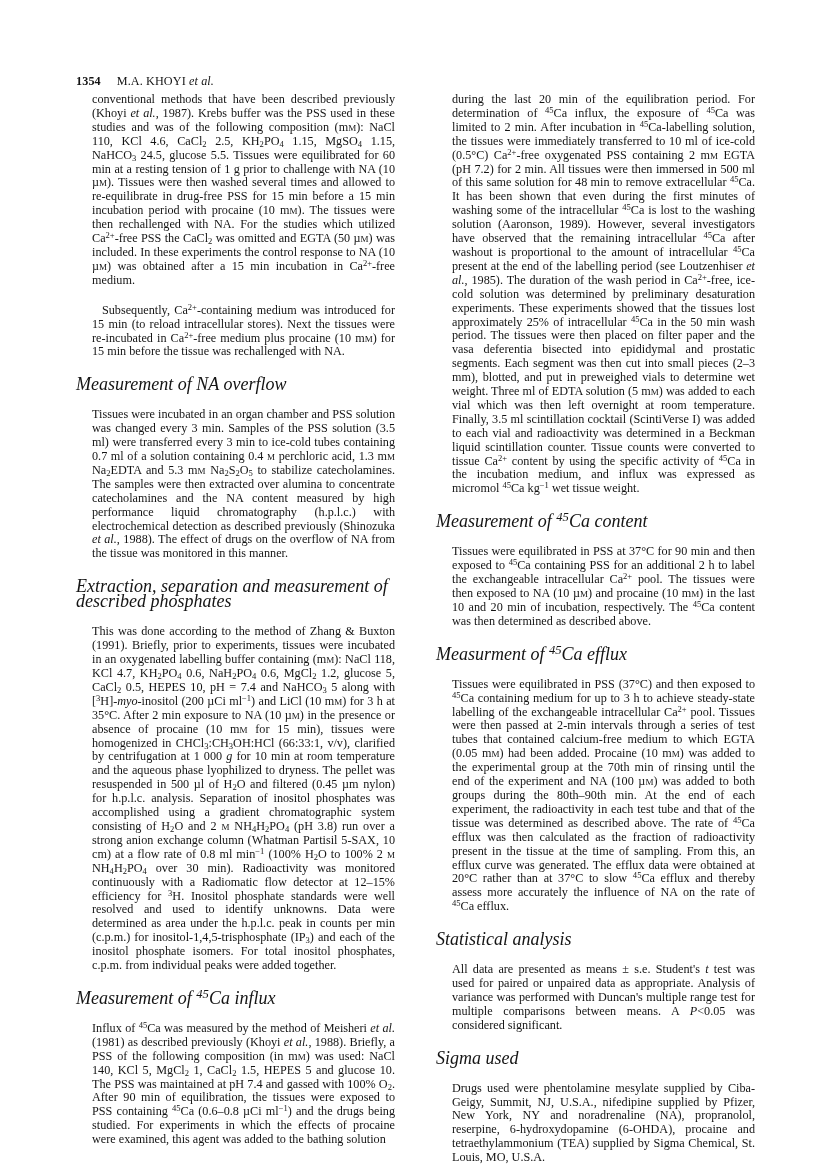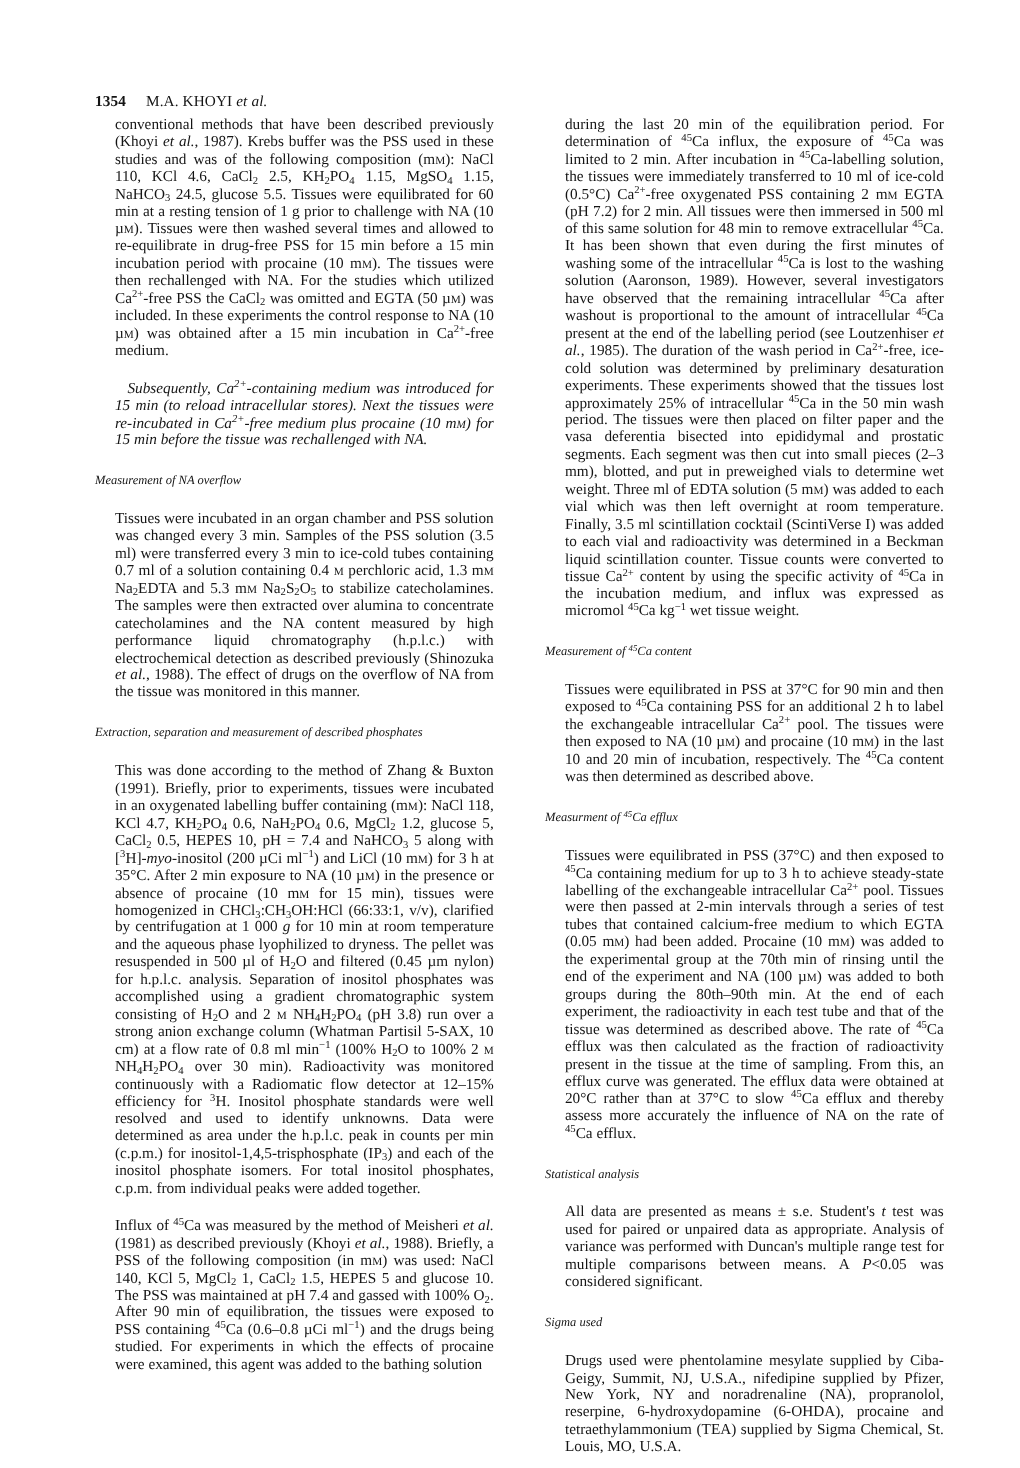--- a/index.html
+++ b/index.html
@@ -15,23 +15,23 @@
   .running-head .pageno { font-weight: bold; margin-right: 16px; }
   .running-head .etal { font-style: italic; }
   .col {
     position: absolute; top: 77px; width: 335px;
     font-size: 12.2px; line-height: 13.9px;
     text-align: justify; hyphens: manual;
   }
   .col.left { left: 76px; }
   .col.right { left: 436px; top: 77px; }
   .col p { margin: 16px; }
-  .col p.indent { text-indent: 10px; font-style: italic; }
+  .col p.indent { text-indent: 10px; }
   .col h3 {
-    font-weight: normal; font-style: italic; font-size: 10px;
+    font-weight: normal; font-style: italic; font-size: 18px;
     margin: 18px 0 12px 0; line-height: 15px; text-align: left;
   }
   sup, sub { font-size: 70%; line-height: 0; }
   sup { vertical-align: 0.5em; }
   sub { vertical-align: -0.25em; }
   .sc { font-variant: small-caps; }
   i { font-style: italic; }
 </style>
 </head>
 <body>
@@ -40,20 +40,21 @@
   <span class="pageno">1354</span><span>M.A. KHOYI</span> <span class="etal">et al.</span>
 </div>
 
 <div class="col left">
   <p>conventional methods that have been described previously (Khoyi <i>et al.</i>, 1987). Krebs buffer was the PSS used in these studies and was of the following composition (m<span class="sc">m</span>): NaCl 110, KCl 4.6, CaCl<sub>2</sub> 2.5, KH<sub>2</sub>PO<sub>4</sub> 1.15, MgSO<sub>4</sub> 1.15, NaHCO<sub>3</sub> 24.5, glucose 5.5. Tissues were equilibrated for 60 min at a resting tension of 1 g prior to challenge with NA (10 µ<span class="sc">m</span>). Tissues were then washed several times and allowed to re-equilibrate in drug-free PSS for 15 min before a 15 min incubation period with procaine (10 m<span class="sc">m</span>). The tissues were then rechallenged with NA. For the studies which utilized Ca<sup>2+</sup>-free PSS the CaCl<sub>2</sub> was omitted and EGTA (50 µ<span class="sc">m</span>) was included. In these experiments the control response to NA (10 µ<span class="sc">m</span>) was obtained after a 15 min incubation in Ca<sup>2+</sup>-free medium.</p>
   <p class="indent">Subsequently, Ca<sup>2+</sup>-containing medium was introduced for 15 min (to reload intracellular stores). Next the tissues were re-incubated in Ca<sup>2+</sup>-free medium plus procaine (10 m<span class="sc">m</span>) for 15 min before the tissue was rechallenged with NA.</p>
   <h3>Measurement of NA overflow</h3>
   <p>Tissues were incubated in an organ chamber and PSS solution was changed every 3 min. Samples of the PSS solution (3.5 ml) were transferred every 3 min to ice-cold tubes containing 0.7 ml of a solution containing 0.4 <span class="sc">m</span> perchloric acid, 1.3 m<span class="sc">m</span> Na<sub>2</sub>EDTA and 5.3 m<span class="sc">m</span> Na<sub>2</sub>S<sub>2</sub>O<sub>5</sub> to stabilize catecholamines. The samples were then extracted over alumina to concentrate catecholamines and the NA content measured by high performance liquid chromatography (h.p.l.c.) with electrochemical detection as described previously (Shinozuka <i>et al.</i>, 1988). The effect of drugs on the overflow of NA from the tissue was monitored in this manner.</p>
   <h3>Extraction, separation and measurement of described phosphates</h3>
   <p>This was done according to the method of Zhang &amp; Buxton (1991). Briefly, prior to experiments, tissues were incubated in an oxygenated labelling buffer containing (m<span class="sc">m</span>): NaCl 118, KCl 4.7, KH<sub>2</sub>PO<sub>4</sub> 0.6, NaH<sub>2</sub>PO<sub>4</sub> 0.6, MgCl<sub>2</sub> 1.2, glucose 5, CaCl<sub>2</sub> 0.5, HEPES 10, pH = 7.4 and NaHCO<sub>3</sub> 5 along with [<sup>3</sup>H]-<i>myo</i>-inositol (200 µCi ml<sup>−1</sup>) and LiCl (10 m<span class="sc">m</span>) for 3 h at 35°C. After 2 min exposure to NA (10 µ<span class="sc">m</span>) in the presence or absence of procaine (10 m<span class="sc">m</span> for 15 min), tissues were homogenized in CHCl<sub>3</sub>:CH<sub>3</sub>OH:HCl (66:33:1, v/v), clarified by centrifugation at 1 000 <i>g</i> for 10 min at room temperature and the aqueous phase lyophilized to dryness. The pellet was resuspended in 500 µl of H<sub>2</sub>O and filtered (0.45 µm nylon) for h.p.l.c. analysis. Separation of inositol phosphates was accomplished using a gradient chromatographic system consisting of H<sub>2</sub>O and 2 <span class="sc">m</span> NH<sub>4</sub>H<sub>2</sub>PO<sub>4</sub> (pH 3.8) run over a strong anion exchange column (Whatman Partisil 5-SAX, 10 cm) at a flow rate of 0.8 ml min<sup>−1</sup> (100% H<sub>2</sub>O to 100% 2 <span class="sc">m</span> NH<sub>4</sub>H<sub>2</sub>PO<sub>4</sub> over 30 min). Radioactivity was monitored continuously with a Radiomatic flow detector at 12–15% efficiency for <sup>3</sup>H. Inositol phosphate standards were well resolved and used to identify unknowns. Data were determined as area under the h.p.l.c. peak in counts per min (c.p.m.) for inositol-1,4,5-trisphosphate (IP<sub>3</sub>) and each of the inositol phosphate isomers. For total inositol phosphates, c.p.m. from individual peaks were added together.</p>
+  <h3>Measurement of <sup>45</sup>Ca influx</h3>
   <p>Influx of <sup>45</sup>Ca was measured by the method of Meisheri <i>et al.</i> (1981) as described previously (Khoyi <i>et al.</i>, 1988). Briefly, a PSS of the following composition (in m<span class="sc">m</span>) was used: NaCl 140, KCl 5, MgCl<sub>2</sub> 1, CaCl<sub>2</sub> 1.5, HEPES 5 and glucose 10. The PSS was maintained at pH 7.4 and gassed with 100% O<sub>2</sub>. After 90 min of equilibration, the tissues were exposed to PSS containing <sup>45</sup>Ca (0.6–0.8 µCi ml<sup>−1</sup>) and the drugs being studied. For experiments in which the effects of procaine were examined, this agent was added to the bathing solution</p>
 </div>
 
 <div class="col right">
   <p>during the last 20 min of the equilibration period. For determination of <sup>45</sup>Ca influx, the exposure of <sup>45</sup>Ca was limited to 2 min. After incubation in <sup>45</sup>Ca-labelling solution, the tissues were immediately transferred to 10 ml of ice-cold (0.5°C) Ca<sup>2+</sup>-free oxygenated PSS containing 2 m<span class="sc">m</span> EGTA (pH 7.2) for 2 min. All tissues were then immersed in 500 ml of this same solution for 48 min to remove extracellular <sup>45</sup>Ca. It has been shown that even during the first minutes of washing some of the intracellular <sup>45</sup>Ca is lost to the washing solution (Aaronson, 1989). However, several investigators have observed that the remaining intracellular <sup>45</sup>Ca after washout is proportional to the amount of intracellular <sup>45</sup>Ca present at the end of the labelling period (see Loutzenhiser <i>et al.</i>, 1985). The duration of the wash period in Ca<sup>2+</sup>-free, ice-cold solution was determined by preliminary desaturation experiments. These experiments showed that the tissues lost approximately 25% of intracellular <sup>45</sup>Ca in the 50 min wash period. The tissues were then placed on filter paper and the vasa deferentia bisected into epididymal and prostatic segments. Each segment was then cut into small pieces (2–3 mm), blotted, and put in preweighed vials to determine wet weight. Three ml of EDTA solution (5 m<span class="sc">m</span>) was added to each vial which was then left overnight at room temperature. Finally, 3.5 ml scintillation cocktail (ScintiVerse I) was added to each vial and radioactivity was determined in a Beckman liquid scintillation counter. Tissue counts were converted to tissue Ca<sup>2+</sup> content by using the specific activity of <sup>45</sup>Ca in the incubation medium, and influx was expressed as micromol <sup>45</sup>Ca kg<sup>−1</sup> wet tissue weight.</p>
   <h3>Measurement of <sup>45</sup>Ca content</h3>
   <p>Tissues were equilibrated in PSS at 37°C for 90 min and then exposed to <sup>45</sup>Ca containing PSS for an additional 2 h to label the exchangeable intracellular Ca<sup>2+</sup> pool. The tissues were then exposed to NA (10 µ<span class="sc">m</span>) and procaine (10 m<span class="sc">m</span>) in the last 10 and 20 min of incubation, respectively. The <sup>45</sup>Ca content was then determined as described above.</p>
   <h3>Measurment of <sup>45</sup>Ca efflux</h3>
   <p>Tissues were equilibrated in PSS (37°C) and then exposed to <sup>45</sup>Ca containing medium for up to 3 h to achieve steady-state labelling of the exchangeable intracellular Ca<sup>2+</sup> pool. Tissues were then passed at 2-min intervals through a series of test tubes that contained calcium-free medium to which EGTA (0.05 m<span class="sc">m</span>) had been added. Procaine (10 m<span class="sc">m</span>) was added to the experimental group at the 70th min of rinsing until the end of the experiment and NA (100 µ<span class="sc">m</span>) was added to both groups during the 80th–90th min. At the end of each experiment, the radioactivity in each test tube and that of the tissue was determined as described above. The rate of <sup>45</sup>Ca efflux was then calculated as the fraction of radioactivity present in the tissue at the time of sampling. From this, an efflux curve was generated. The efflux data were obtained at 20°C rather than at 37°C to slow <sup>45</sup>Ca efflux and thereby assess more accurately the influence of NA on the rate of <sup>45</sup>Ca efflux.</p>
   <h3>Statistical analysis</h3>

